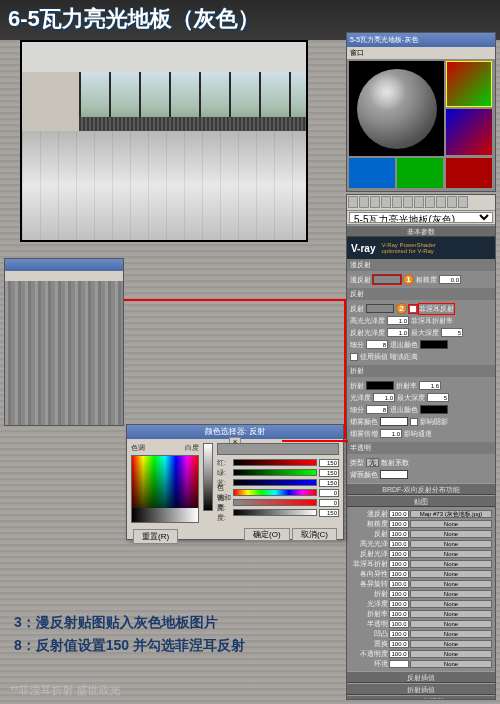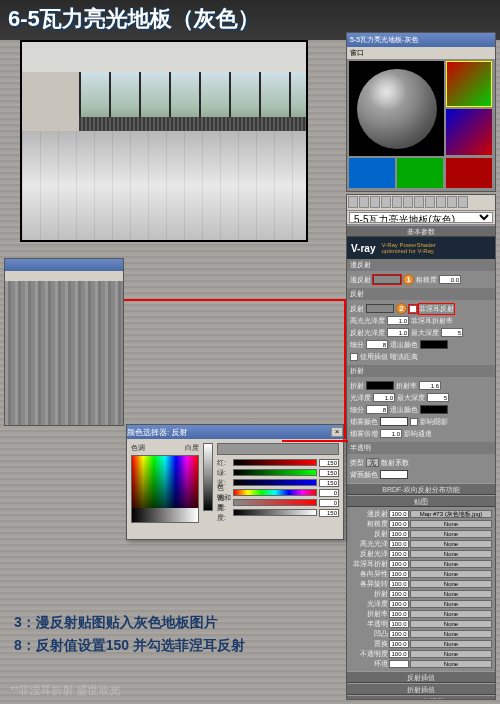--- a/index.html
+++ b/index.html
@@ -57,21 +57,21 @@
 .p-map-label { width: 38px; color: #eee; text-align: right; }
 .p-map-val { width: 20px; height: 8px; background: #fff; border: 1px solid #666; font-size: 6px; text-align: center; line-height: 7px; }
 .p-map-btn { flex: 1; height: 8px; background: #bbb; border: 1px solid #666; font-size: 6px; text-align: center; line-height: 7px; }
 
 .texture-panel { position: absolute; top: 258px; left: 4px; width: 120px; height: 168px; background: #888; border: 1px solid #555; }
 .tex-title { height: 12px; background: linear-gradient(#6a8ac8,#4a6aa8); font-size: 7px; color: #fff; padding: 1px 3px; }
 .tex-tools { height: 10px; background: #d4d0c8; }
 .tex-img { position: absolute; top: 22px; left: 0; right: 0; bottom: 0; background: repeating-linear-gradient(90deg, #999 0px, #999 3px, #7a7a7a 3px, #7a7a7a 6px, #888 6px, #888 10px); }
 
 .color-picker { position: absolute; top: 424px; left: 126px; width: 218px; height: 116px; background: #d4d0c8; border: 1px solid #555; box-shadow: 2px 2px 4px rgba(0,0,0,0.3); font-size: 8px; }
-.cp-title { height: 14px; background: linear-gradient(#6a8ac8,#4a6aa8); color: #fff; padding: 1px 0; display: flex; align-items: center; justify-content: space-between; }
+.cp-title { height: 14px; background: linear-gradient(#6a8ac8,#4a6aa8); color: #fff; padding: 1px 12px; display: flex; align-items: center; justify-content: space-between; flex-direction: column; }
 .cp-close { width: 12px; height: 10px; background: #d4d0c8; border: 1px solid #888; color: #000; text-align: center; line-height: 8px; font-size: 8px; }
 .cp-body { display: flex; padding: 4px; gap: 4px; }
 .cp-gradient { width: 68px; height: 68px; background: linear-gradient(to bottom, transparent, #000), linear-gradient(to right, #f00, #ff0, #0f0, #0ff, #00f, #f0f, #f00); border: 1px solid #666; position: relative; }
 .cp-gradient::before { content:''; position:absolute; left:0; right:0; bottom:0; height:14px; background: linear-gradient(to right, #000, #fff); }
 .cp-val-strip { width: 10px; height: 68px; background: linear-gradient(#fff, #888, #000); border: 1px solid #666; }
 .cp-right { flex: 1; }
 .cp-lbl-row { display: flex; justify-content: space-between; font-size: 7px; color: #333; margin-bottom: 2px; }
 .cp-preview { width: 100%; height: 12px; background: #969696; border: 1px solid #666; margin-bottom: 3px; }
 .cp-sliders { display: flex; flex-direction: column; gap: 1px; }
 .cp-srow { display: flex; align-items: center; gap: 2px; height: 9px; }
@@ -372,20 +372,27 @@
             <span class="cp-sval">0</span>
           </div>
         <div class="cp-srow">
             <span class="cp-slabel">亮度:</span>
             <div class="cp-strack" style="background:linear-gradient(90deg,#000,#fff)"></div>
             <span class="cp-sval">150</span>
           </div>
       </div>
     </div>
   </div>
+  <div class="cp-footer">
+    <span class="cp-fbtn">重置(R)</span>
+    <span>
+      <span class="cp-fbtn">确定(O)</span>
+      <span class="cp-fbtn">取消(C)</span>
+    </span>
+  </div>
 </div>
 
 <div class="red-line rl1"></div>
 <div class="red-line rl2"></div>
 <div class="red-line rl3"></div>
 
 <div class="notes">
   <div>3：漫反射贴图贴入灰色地板图片</div>
   <div>8：反射值设置150 并勾选菲涅耳反射</div>
 </div>

